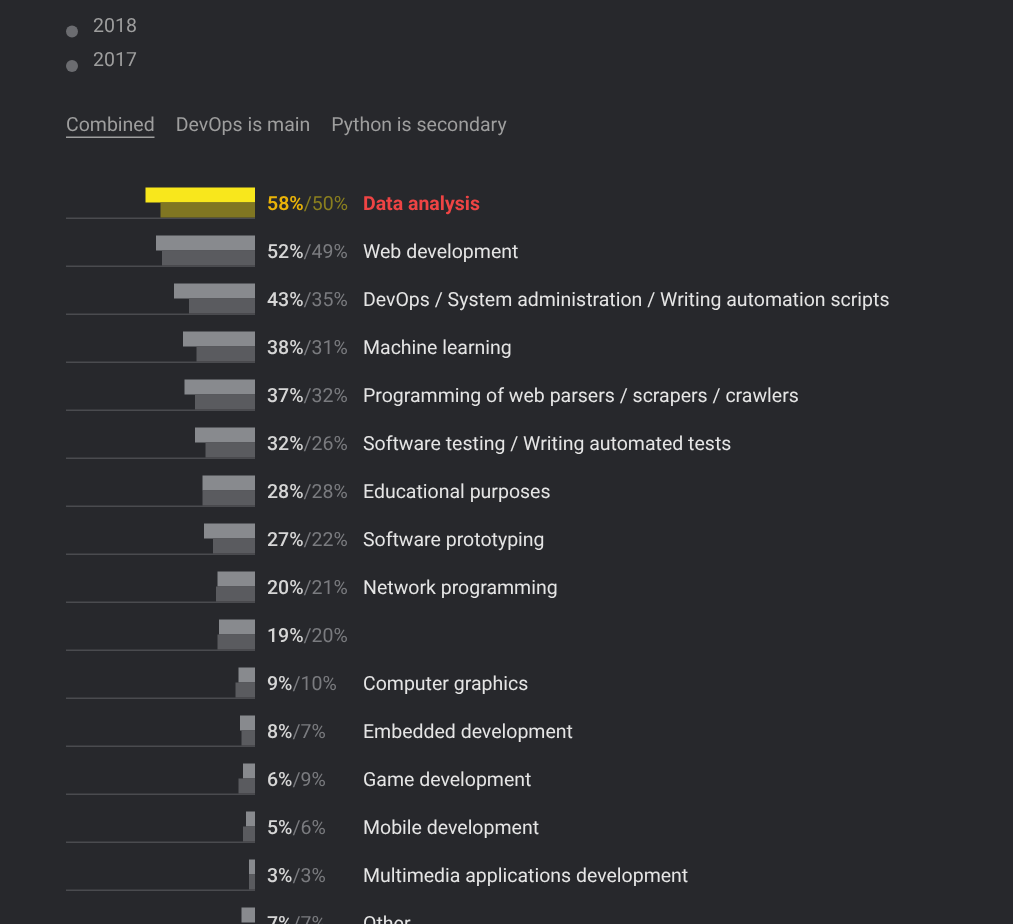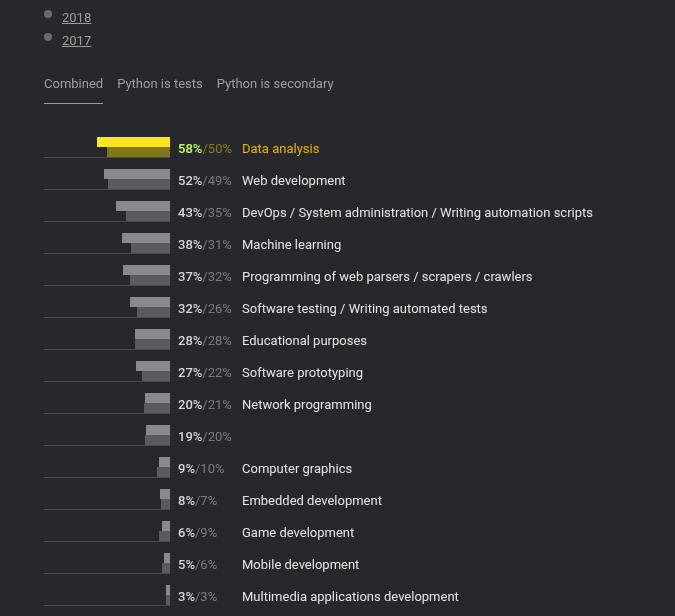--- a/index.html
+++ b/index.html
@@ -8,43 +8,42 @@
       color: #9e9e9e;
       font-family: -apple-system, BlinkMacSystemFont, "Segoe UI", Roboto, sans-serif;
       font-size: 13px;
       width: 675px;
       height: 616px;
       padding: 10px 44px 10px 44px;
       overflow: hidden;
     }
     .legend-item {
       display: flex;
-      align-items: flex-start;
+      align-items: flex-end;
       margin-bottom: 8px;
       cursor: pointer;
-      text-decoration: underline;
     }
     .legend-dot {
       width: 8px;
       height: 8px;
       border-radius: 50%;
       background: #6b6c70;
       margin-right: 10px;
     }
     .legend-label { color: #9e9e9e; }
     .tabs {
       display: flex;
       gap: 14px;
       margin-top: 28px;
       margin-bottom: 22px;
     }
     .tab {
       color: #9e9e9e;
       cursor: pointer;
-      padding-bottom: 12px;
+      padding-bottom: 0;
     }
     .tab.active {
       border-bottom: 1px solid #9e9e9e;
     }
     .rows { }
     .row {
       display: flex;
       align-items: flex-end;
       height: 32px;
     }
@@ -73,46 +72,46 @@
     .row.highlight .bar.bottom { background: #807622; }
     .pct-area {
       width: 64px;
       flex-shrink: 0;
       text-align: left;
       padding-bottom: 2px;
       white-space: nowrap;
     }
     .pct1 { color: #d6d6d6; font-weight: 500; }
     .pct2 { color: #7a7b7f; }
-    .row.highlight .pct1 { color: #bef264; font-weight: 600; }
+    .row.highlight .pct1 { color: #eab308; font-weight: 600; }
     .row.highlight .pct2 { color: #8a7f1f; }
     .label-area {
       color: #e5e5e5;
       padding-bottom: 2px;
       white-space: nowrap;
     }
-    .row.highlight .label-area { color: #eab308; font-weight: 400; }
+    .row.highlight .label-area { color: #ef4444; font-weight: 700; }
   </style>
 </head>
 <body>
 
 <div>
   <div class="legend-item">
     <span class="legend-dot"></span>
     <span class="legend-label">2018</span>
   </div>
   <div class="legend-item">
     <span class="legend-dot"></span>
     <span class="legend-label">2017</span>
   </div>
 </div>
 
 <div class="tabs">
   <span class="tab active">Combined</span>
-  <span class="tab">Python is tests</span>
+  <span class="tab">DevOps is main</span>
   <span class="tab">Python is secondary</span>
 </div>
 
 <div class="rows" id="rows">
     <div class="row highlight">
       <div class="bar-area">
         <div class="bar top" style="width: 73.08px;"></div>
         <div class="bar bottom" style="width: 63px;"></div>
       </div>
       <div class="pct-area"><span class="pct1">58%</span><span class="pct2">/</span><span class="pct2">50%</span></div>

